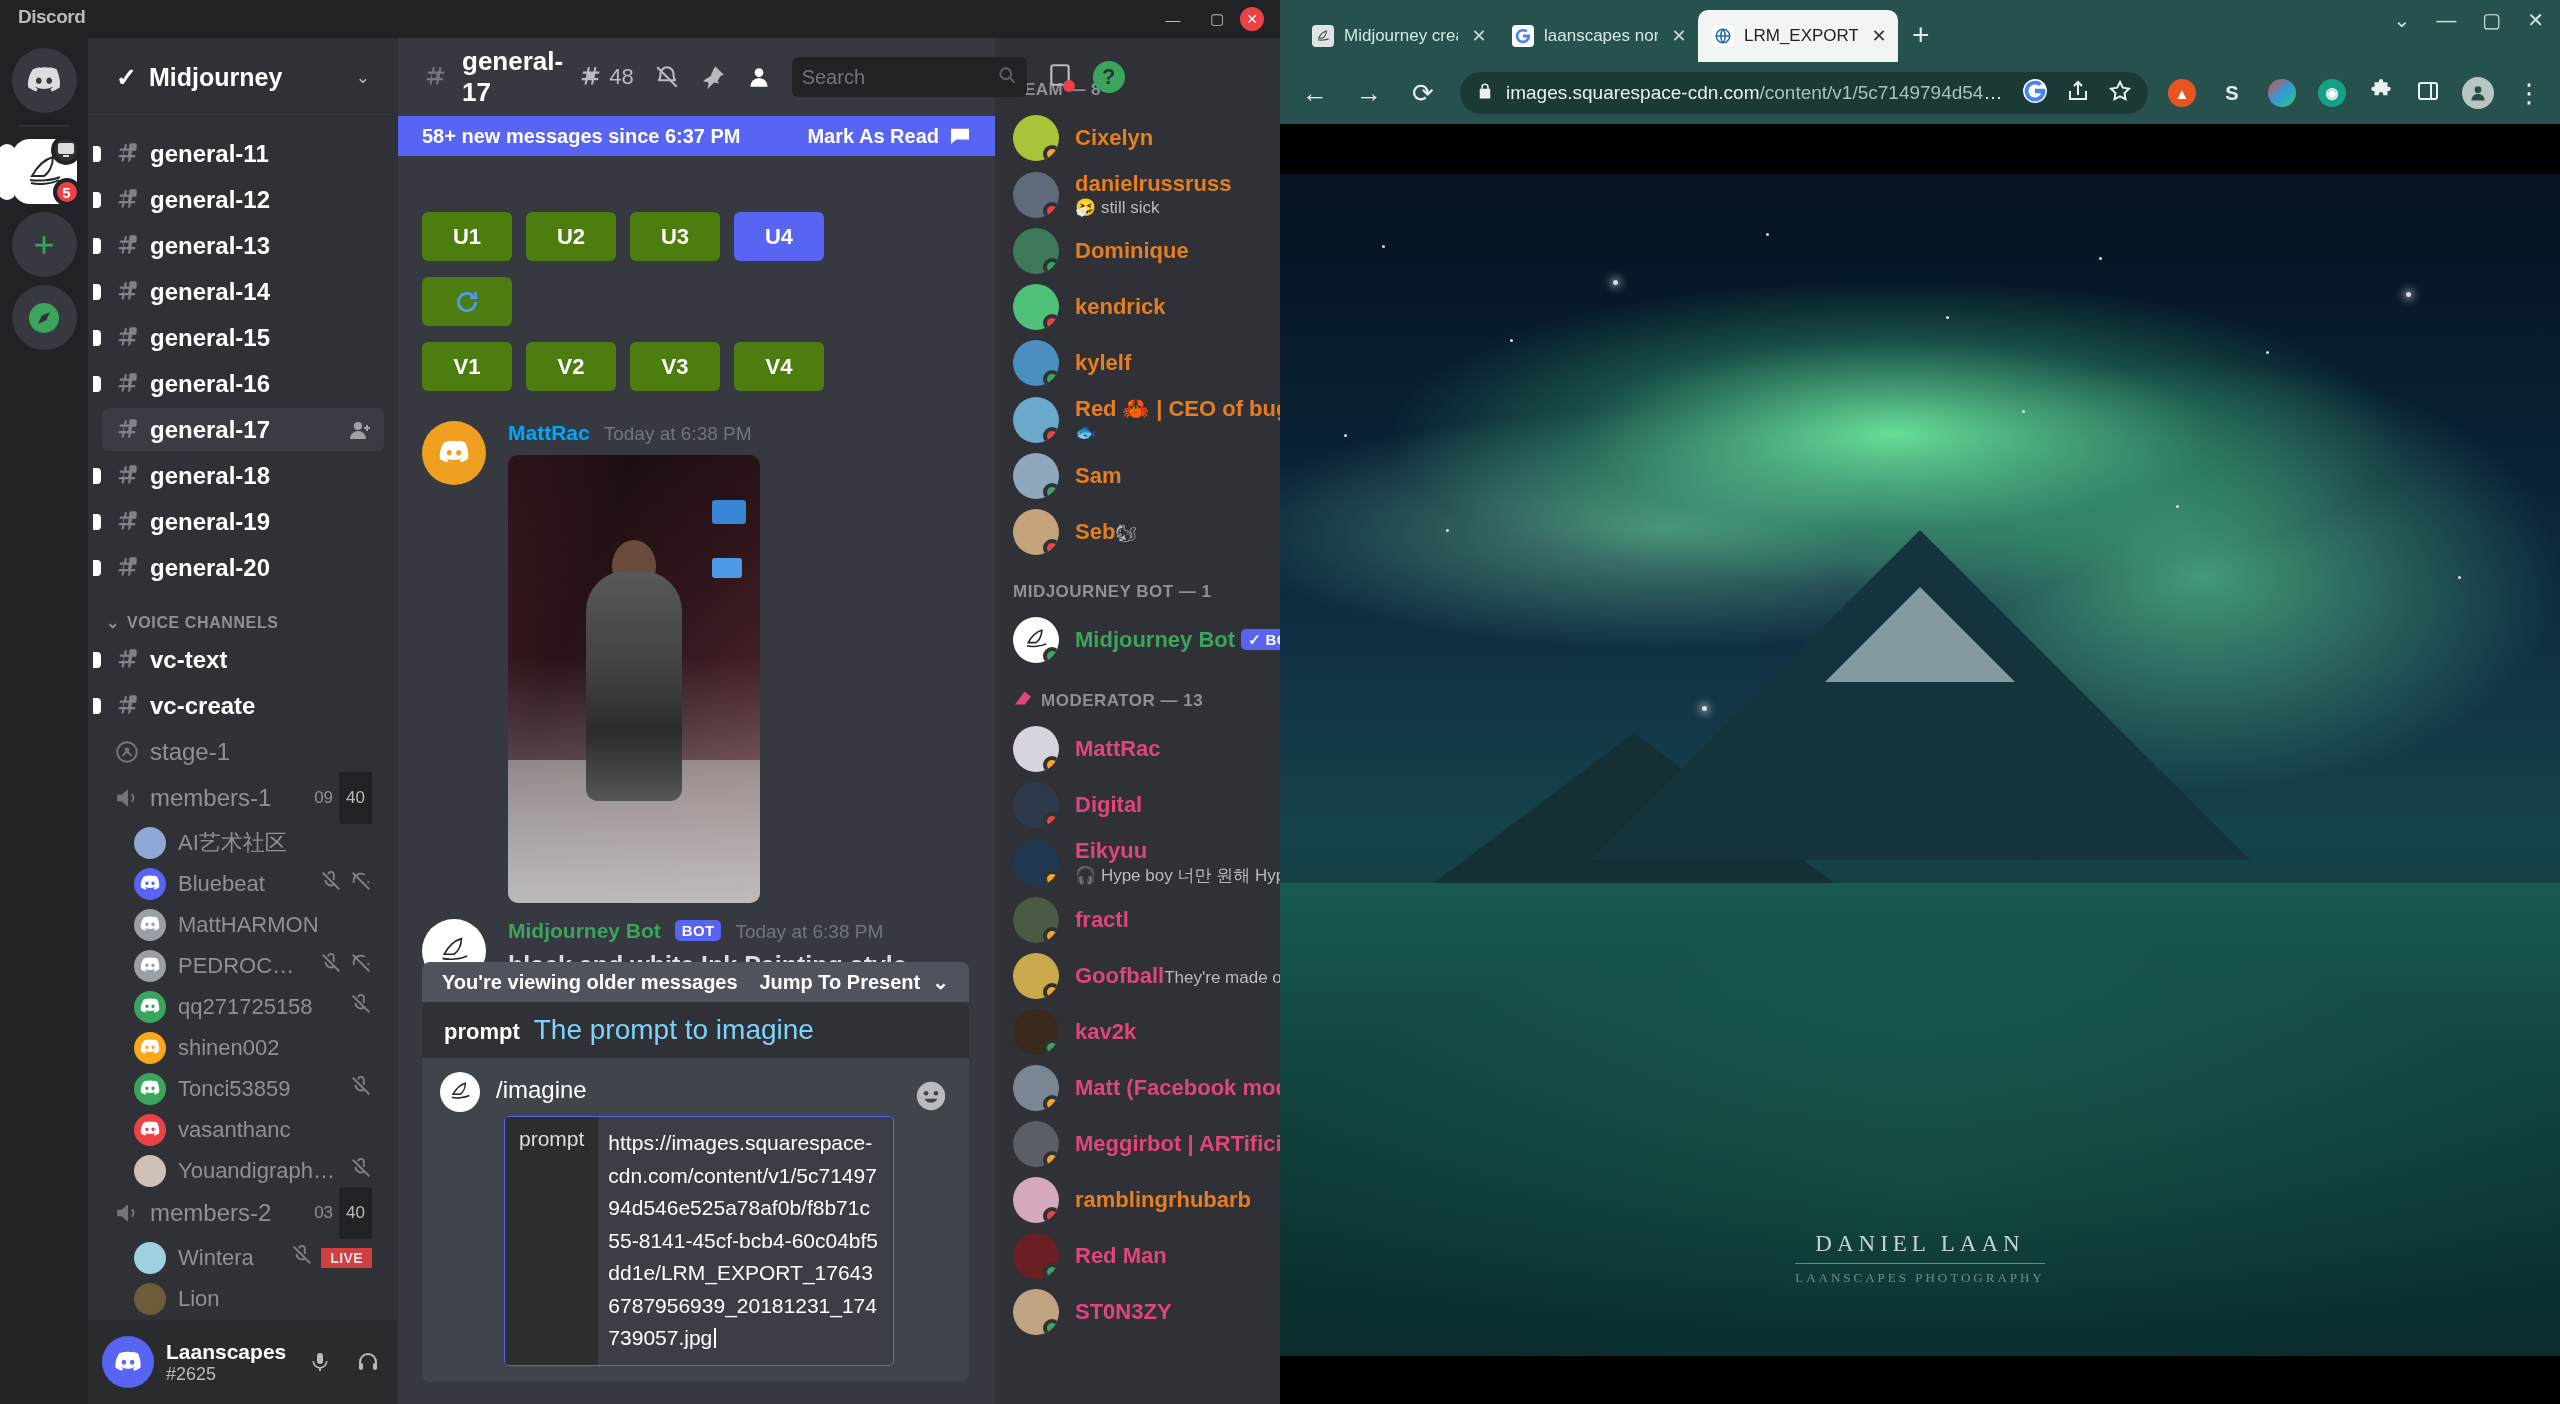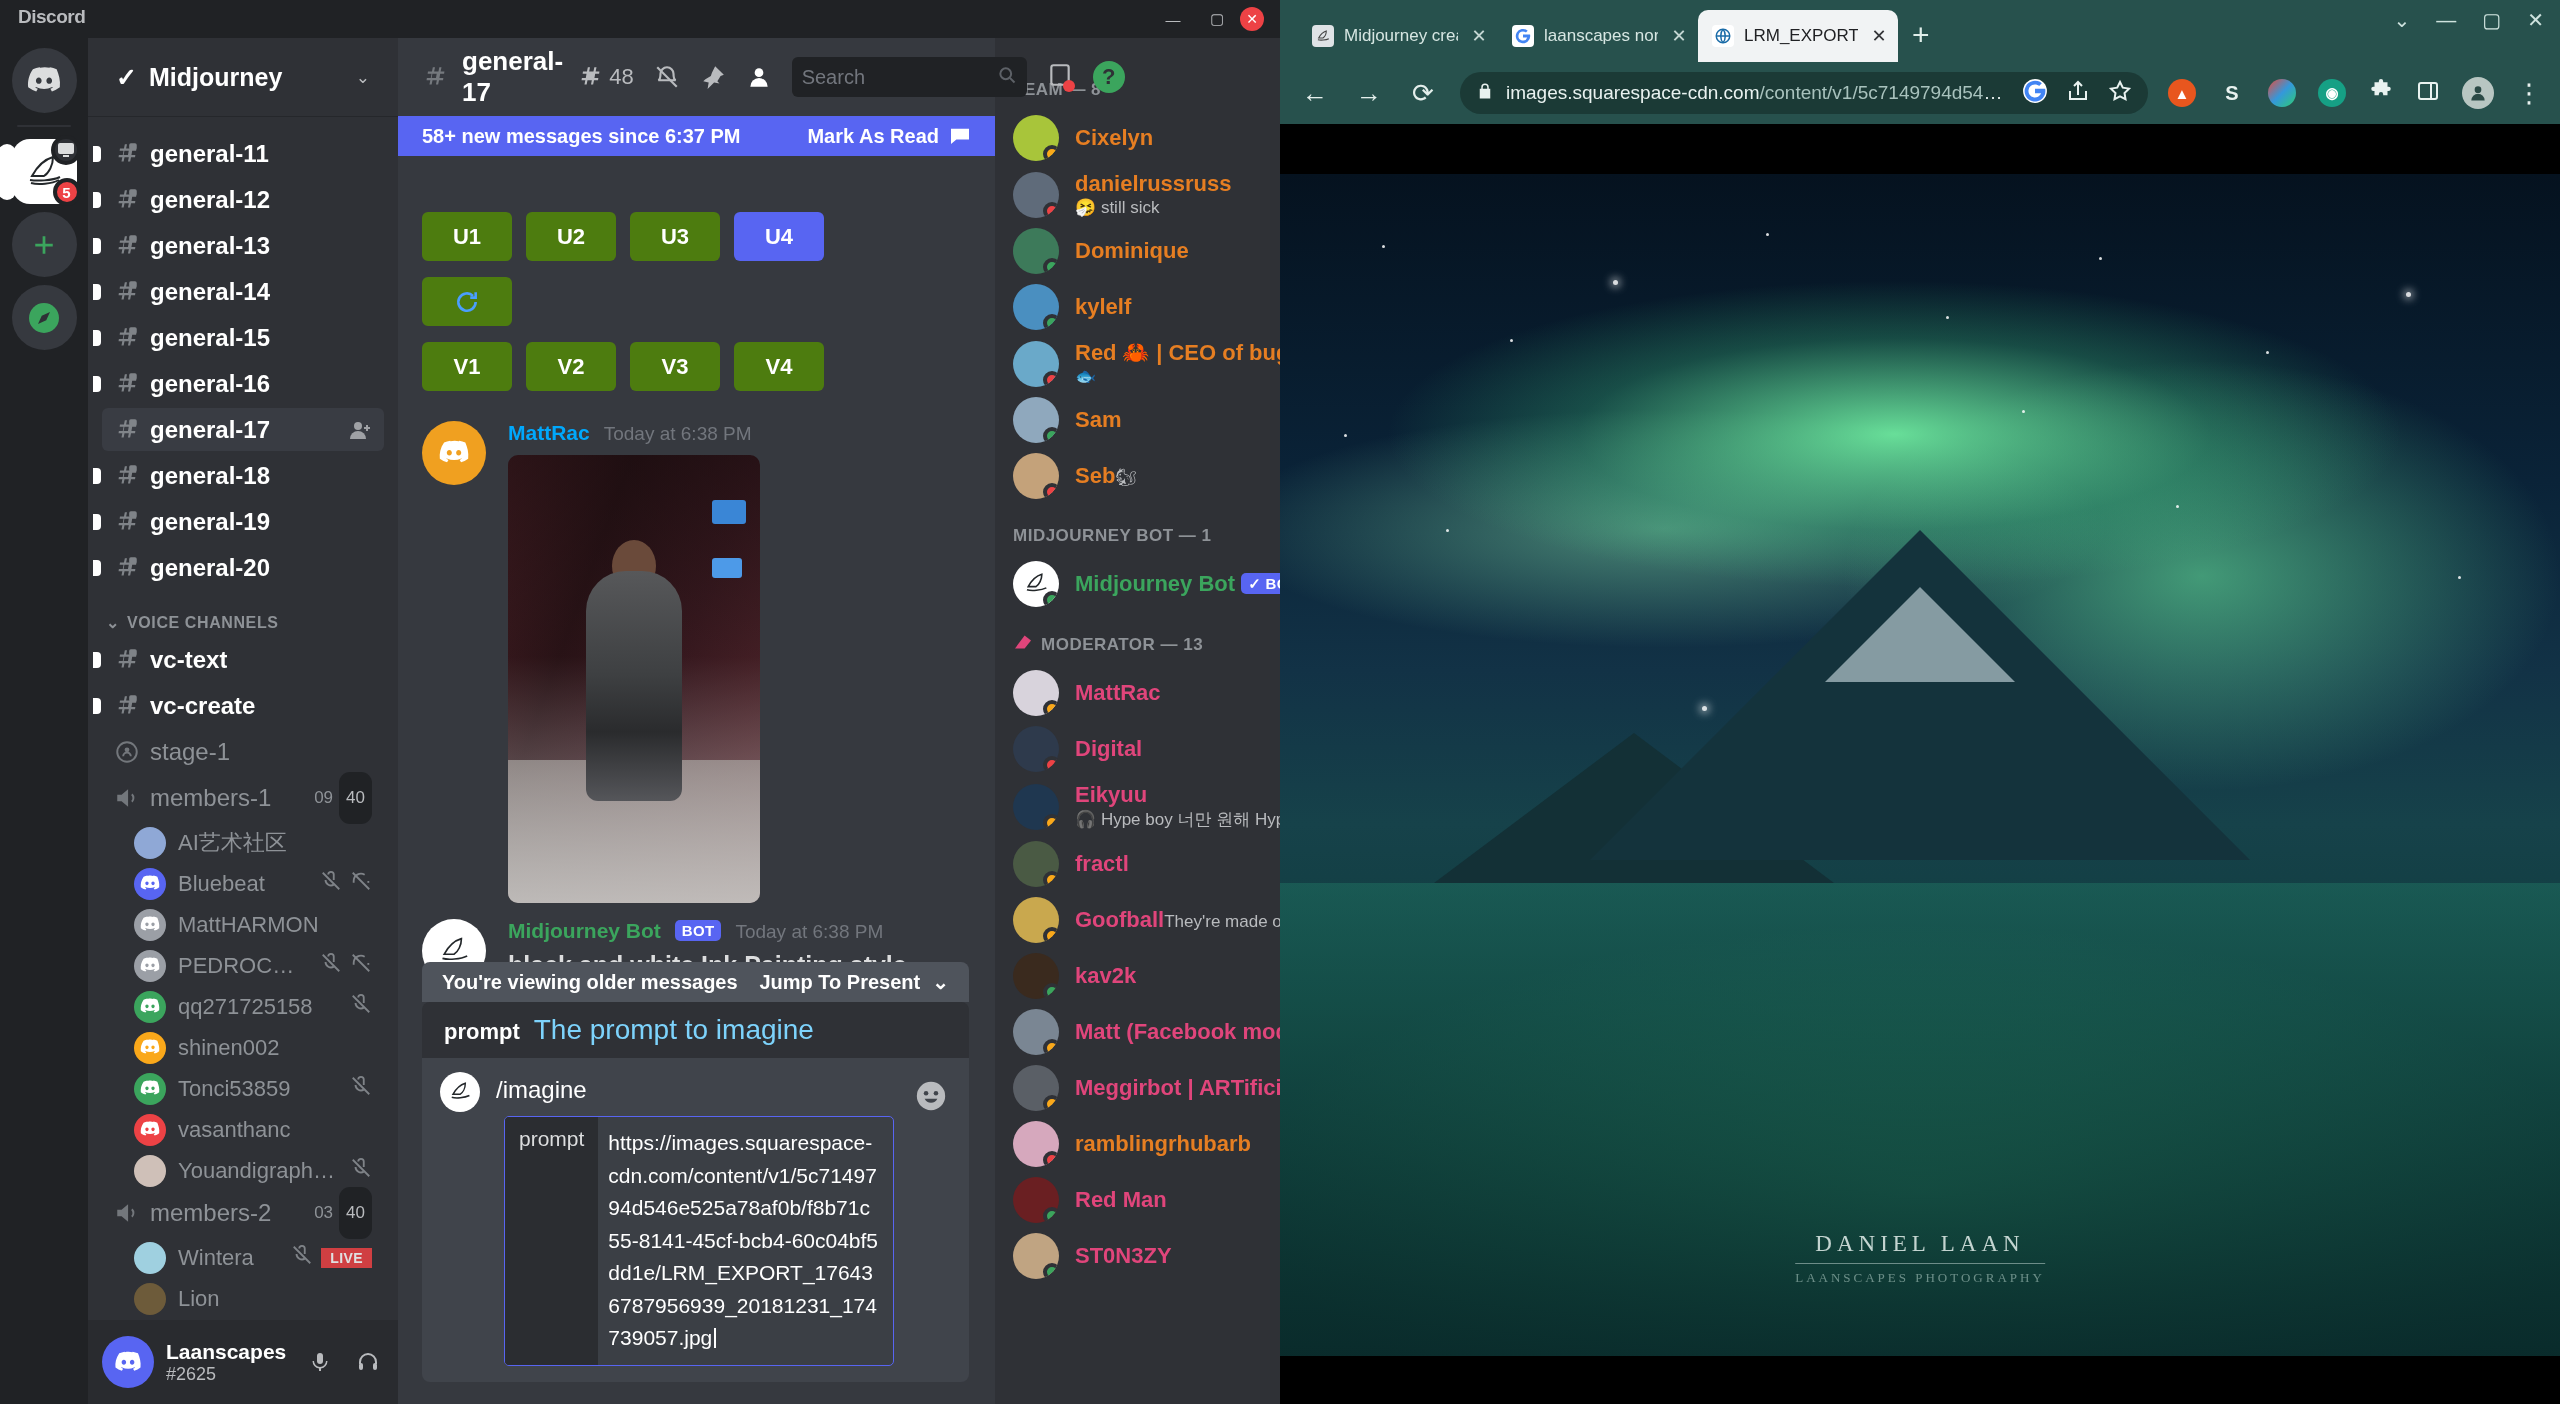--- a/index.html
+++ b/index.html
@@ -102,21 +102,21 @@
   .chan-row.selected .ch-ico, .chan-row.unread .ch-ico { opacity: .85; }
   .chan-label { white-space: nowrap; overflow: hidden; text-overflow: ellipsis; }
   .chan-trailing { margin-left: auto; display: flex; align-items: center; gap: 6px; }
   .person-add-ico { width: 24px; height: 24px; opacity: .8; }
   .cat-row {
     display: flex; align-items: center; gap: 7px;
     margin: 24px 14px 6px 18px; color: #8e9297;
     font-size: 16px; font-weight: bold; letter-spacing: .6px;
   }
   .vc-count { margin-left: auto; display: flex; align-items: center; gap: 6px; font-size: 17px; color: #8e9297; font-weight: 500;}
-  .vc-count .hi { background: #202225; color: #b9bbbe; padding: 16px 7px; border-radius: 11px;}
+  .vc-count .hi { background: #202225; color: #b9bbbe; padding: 16px 7px; border-radius: 3px;}
   .voice-user {
     height: 41px; margin: 0 14px 0 34px; padding: 0 12px;
     display: flex; align-items: center; gap: 12px;
     color: #8e9297; font-size: 22px; border-radius: 6px;
   }
   .vu-avatar { width: 32px; height: 32px; border-radius: 50%; flex: 0 0 32px; display:flex;align-items:center;justify-content:center; overflow:hidden;}
   .vu-name { white-space: nowrap; overflow: hidden; text-overflow: ellipsis; }
   .vu-icons { margin-left: auto; display: flex; align-items: center; gap: 8px; opacity: .85; }
   .live-badge { background: #ed4245; color: #fff; font-size: 14px; font-weight: bold; padding: 2px 9px; border-radius: 0; letter-spacing: .4px;}
 
@@ -878,20 +878,26 @@
               <span class="mem-av" style="background:#5f6b7a">
                 <span class="mem-status st-dnd"></span>
               </span>
               <span class="mem-txt"><span class="mem-name team">danielrussruss</span><span class="mem-sub">🤧 still sick</span></span>
             </div>
             <div class="mem-row">
               <span class="mem-av" style="background:#3d7a5a">
                 <span class="mem-status st-online"></span>
               </span>
               <span class="mem-txt"><span class="mem-name team">Dominique</span></span>
+            </div>
+            <div class="mem-row">
+              <span class="mem-av" style="background:#4ec07a">
+                <span class="mem-status st-dnd"></span>
+              </span>
+              <span class="mem-txt"><span class="mem-name team">kendrick</span></span>
             </div>
             <div class="mem-row">
               <span class="mem-av" style="background:#4a8fc0">
                 <span class="mem-status st-online"></span>
               </span>
               <span class="mem-txt"><span class="mem-name team">kylelf</span></span>
             </div>
             <div class="mem-row">
               <span class="mem-av" style="background:#6aa9c9">
                 <span class="mem-status st-dnd"></span>

